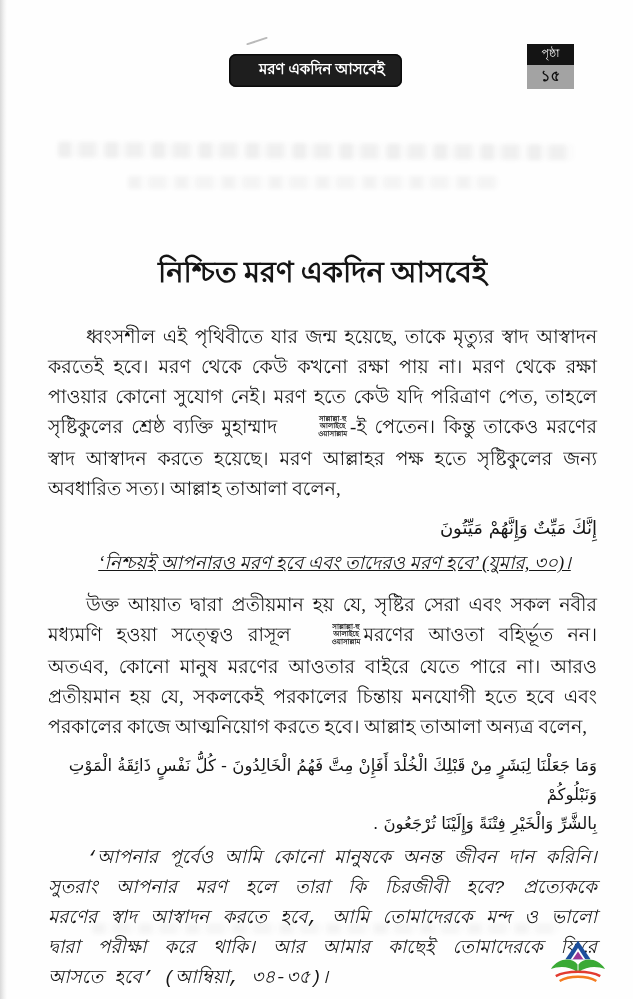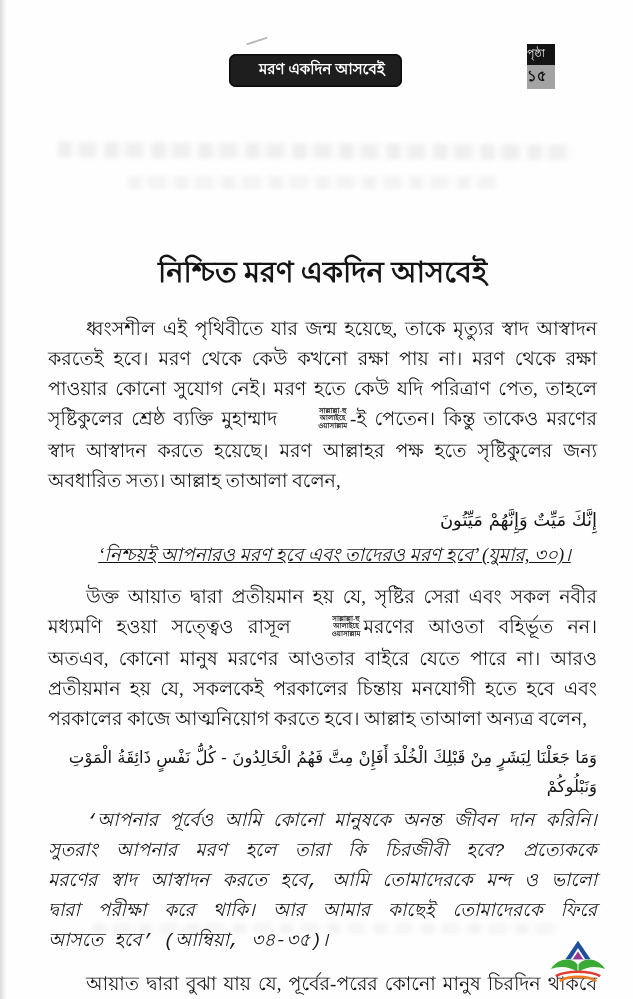--- a/index.html
+++ b/index.html
@@ -15,32 +15,32 @@
   .chapter-pill{
     position:absolute;top:54px;left:229px;
     background:#1e1e1e;color:#ffffff;
     font-size:15px;font-weight:bold;line-height:1;
     padding:8px 17px 10px;border-radius:7px;
     box-shadow:0 0 0 1.5px #0a0a0a inset;
   }
   .pen-mark{position:absolute;top:40px;left:246px;width:22px;height:2px;
     background:#b9b9b9;transform:rotate(-18deg);border-radius:2px;}
   
-  .page-badge{position:absolute;top:44px;left:527px;width:28px;text-align:left;line-height:1;}
+  .page-badge{position:absolute;top:44px;left:527px;width:47px;text-align:center;line-height:1;}
   .page-badge .badge-top{background:#141414;color:#fff;font-size:11px;padding:4px 0 6px;}
   .page-badge .badge-bottom{color:#101010;font-weight:bold;font-size:15px;padding:4px 0 5px;}
   
   .ghost{position:absolute;filter:blur(2px);border-radius:3px;
     background:repeating-linear-gradient(90deg,rgba(60,60,60,.14) 0 13px,rgba(60,60,60,.04) 13px 21px,rgba(60,60,60,.12) 21px 38px,rgba(60,60,60,.03) 38px 47px);}
   .ghost-1{top:143px;left:58px;width:516px;height:16px;opacity:.55;transform:rotate(.3deg);}
   .ghost-2{top:176px;left:128px;width:372px;height:13px;opacity:.42;}
   .ghost-3{top:923px;left:92px;width:468px;height:11px;opacity:.35;}
   
   .content{position:absolute;left:48px;right:36px;top:254px;}
-  .page-title{font-size:29px;font-weight:bold;text-align:center;margin:0 0 24px;line-height:1.25;}
+  .page-title{font-size:29px;font-weight:bold;text-align:center;margin:0 0 32px;line-height:1.25;}
   .para{font-size:19px;line-height:30px;text-align:justify;text-indent:38px;margin:0 0 4px;}
   .honorific{display:inline-block;vertical-align:middle;font-size:7px;line-height:7.5px;
     font-weight:bold;text-align:center;margin:4px 3px;transform:translateY(-2px);font-style:normal;}
   .honorific span{display:block;}
   .verse{direction:rtl;font-family:"DejaVu Sans",sans-serif;
     font-size:18px;line-height:29px;margin:9px 0 6px;}
   .verse.long{text-align:right;font-size:16.5px;}
   .trans{font-style:italic;font-size:18.5px;line-height:30px;margin:4px 0 12px;}
   .trans-1{text-indent:24px;text-align:center;text-decoration:underline;}
   .trans-2{text-indent:38px;text-align:justify;font-family:Liberation Mono, monospace;}
@@ -73,20 +73,21 @@
     <p class="para"><span>ধ্বংসশীল এই পৃথিবীতে যার জন্ম হয়েছে, তাকে মৃত্যুর স্বাদ আস্বাদন করতেই হবে। মরণ থেকে কেউ কখনো রক্ষা পায় না। মরণ থেকে রক্ষা পাওয়ার কোনো সুযোগ নেই। মরণ হতে কেউ যদি পরিত্রাণ পেত, তাহলে সৃষ্টিকুলের শ্রেষ্ঠ ব্যক্তি মুহাম্মাদ</span><span class="honorific"><span>সাল্লাল্লা-হু</span><span>আলাইহে</span><span>ওয়াসাল্লাম</span></span><span>-ই পেতেন। কিন্তু তাকেও মরণের স্বাদ আস্বাদন করতে হয়েছে। মরণ আল্লাহর পক্ষ হতে সৃষ্টিকুলের জন্য অবধারিত সত্য। আল্লাহ তাআলা বলেন,</span></p>
 
     <div class="verse">إِنَّكَ مَيِّتٌ وَإِنَّهُمْ مَيِّتُونَ</div>
 
     <p class="trans trans-1">‘নিশ্চয়ই আপনারও মরণ হবে এবং তাদেরও মরণ হবে’ (যুমার, ৩০)।</p>
 
     <p class="para"><span>উক্ত আয়াত দ্বারা প্রতীয়মান হয় যে, সৃষ্টির সেরা এবং সকল নবীর মধ্যমণি হওয়া সত্ত্বেও রাসূল</span><span class="honorific"><span>সাল্লাল্লা-হু</span><span>আলাইহে</span><span>ওয়াসাল্লাম</span></span><span>মরণের আওতা বহির্ভূত নন। অতএব, কোনো মানুষ মরণের আওতার বাইরে যেতে পারে না। আরও প্রতীয়মান হয় যে, সকলকেই পরকালের চিন্তায় মনযোগী হতে হবে এবং পরকালের কাজে আত্মনিয়োগ করতে হবে। আল্লাহ তাআলা অন্যত্র বলেন,</span></p>
 
     <div class="verse long">
       <div>وَمَا جَعَلْنَا لِبَشَرٍ مِنْ قَبْلِكَ الْخُلْدَ أَفَإِنْ مِتَّ فَهُمُ الْخَالِدُونَ - كُلُّ نَفْسٍ ذَائِقَةُ الْمَوْتِ وَنَبْلُوكُمْ</div>
+      <div>بِالشَّرِّ وَالْخَيْرِ فِتْنَةً وَإِلَيْنَا تُرْجَعُونَ .</div>
     </div>
 
     <p class="trans trans-2">‘আপনার পূর্বেও আমি কোনো মানুষকে অনন্ত জীবন দান করিনি। সুতরাং আপনার মরণ হলে তারা কি চিরজীবী হবে? প্রত্যেককে মরণের স্বাদ আস্বাদন করতে হবে, আমি তোমাদেরকে মন্দ ও ভালো দ্বারা পরীক্ষা করে থাকি। আর আমার কাছেই তোমাদেরকে ফিরে আসতে হবে’ (আম্বিয়া, ৩৪-৩৫)।</p>
 
     <p class="para">আয়াত দ্বারা বুঝা যায় যে, পূর্বের-পরের কোনো মানুষ চিরদিন থাকবে না। একদিন না একদিন তাকে মরণের বিশেষ কষ্ট অনুভব করতেই হবে। আর অসুখ-বিসুখ, দুঃখ-কষ্ট এবং শরীরের সুস্থতা ও নিরাপত্তা উভয়ই পরীক্ষার মাধ্যম।</p>
 
   </div>
 
   <svg class="logo" viewBox="0 0 60 54" xmlns="http://www.w3.org/2000/svg">
     <path d="M30 1 L43 20 L17 20 Z" fill="#1d4f9c"></path>

